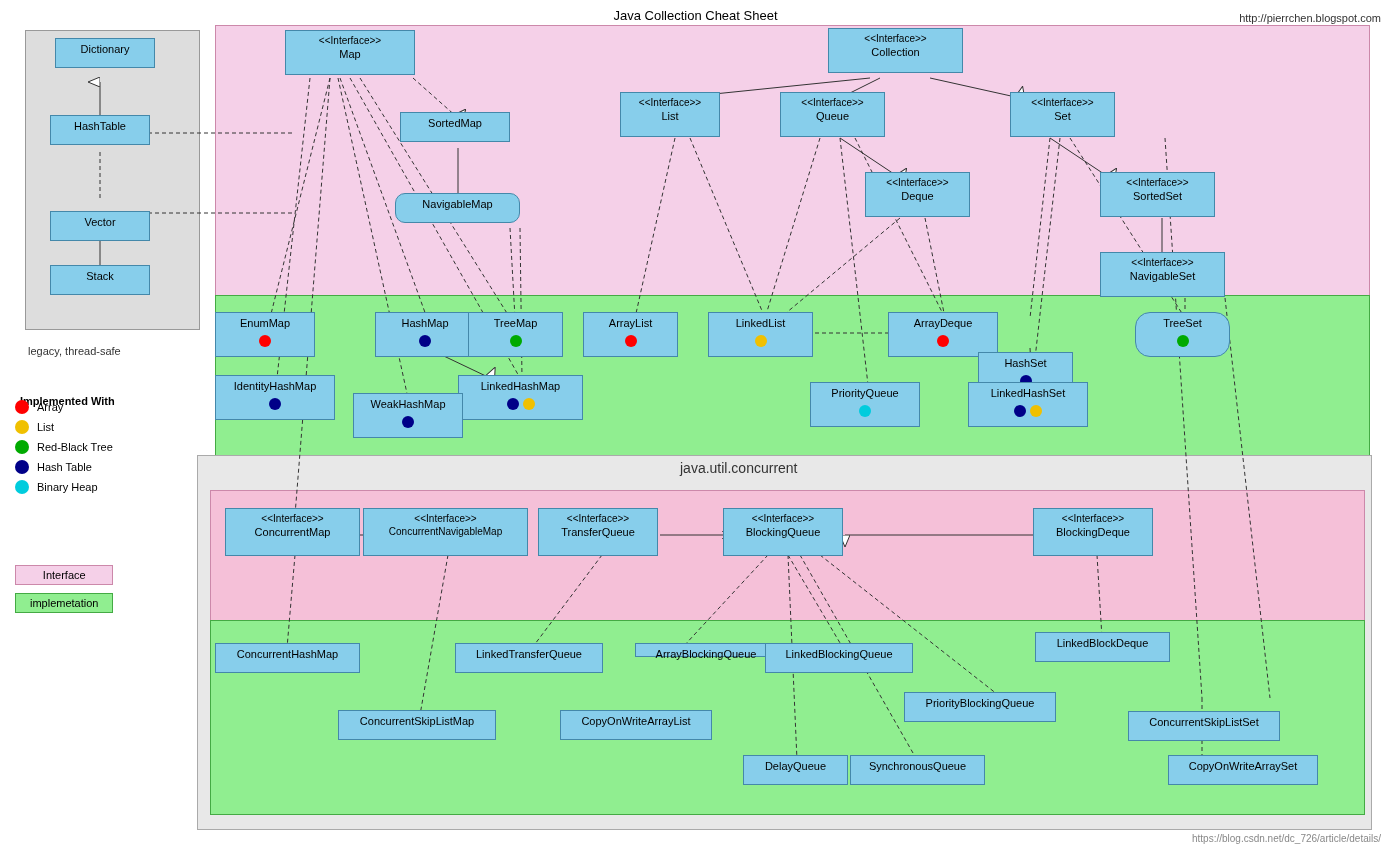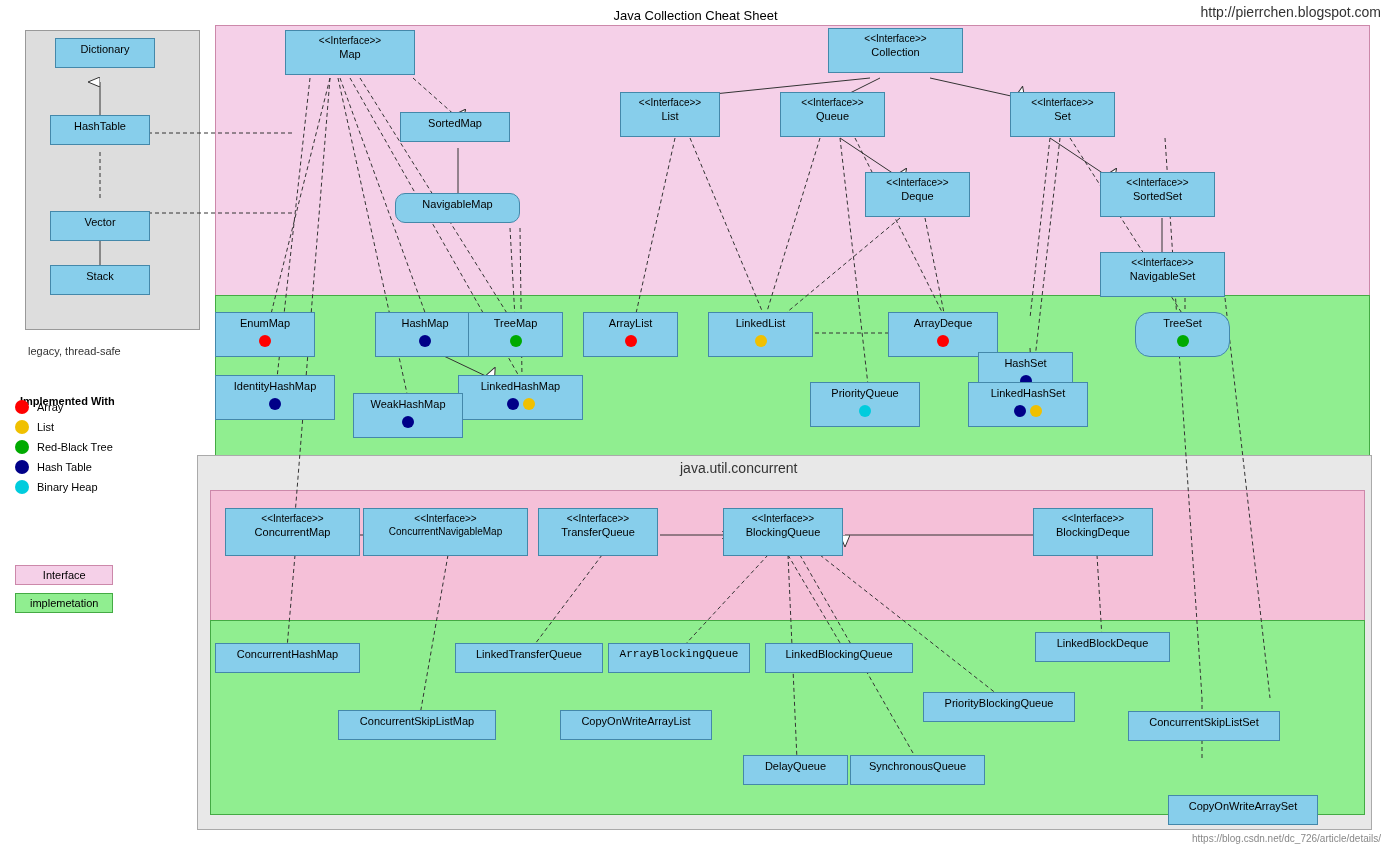--- a/index.html
+++ b/index.html
@@ -15,23 +15,23 @@
     .page-title {
       position: absolute;
       top: 8px;
       left: 50%;
       transform: translateX(-50%);
       font-size: 13px;
       font-weight: normal;
     }
     .page-url {
       position: absolute;
-      top: 4px;
+      top: 12px;
       right: 10px;
-      font-size: 14px;
+      font-size: 11px;
       color: #333;
     }
     .watermark {
       position: absolute;
       bottom: 5px;
       right: 10px;
       font-size: 10px;
       color: #888;
     }
 
@@ -456,48 +456,48 @@
   <span class="stereotype">&lt;&lt;Interface&gt;&gt;</span>
   <span class="name">BlockingDeque</span>
 </div>
 
 <div class="box" style="left:215px;top:643px;width:145px;height:30px;">
   <span class="name">ConcurrentHashMap</span>
 </div>
 <div class="box" style="left:455px;top:643px;width:148px;height:30px;">
   <span class="name">LinkedTransferQueue</span>
 </div>
-<div class="box" style="left:608px;top:643px;width:142px;height:30px;font-family:Liberation Mono, monospace;">
+<div class="box" style="left:635px;top:643px;width:142px;height:14px;">
   <span class="name">ArrayBlockingQueue</span>
 </div>
 <div class="box" style="left:765px;top:643px;width:148px;height:30px;">
   <span class="name">LinkedBlockingQueue</span>
 </div>
 <div class="box" style="left:1035px;top:632px;width:135px;height:30px;">
   <span class="name">LinkedBlockDeque</span>
 </div>
 <div class="box" style="left:338px;top:710px;width:158px;height:30px;">
   <span class="name">ConcurrentSkipListMap</span>
 </div>
 <div class="box" style="left:560px;top:710px;width:152px;height:30px;">
   <span class="name">CopyOnWriteArrayList</span>
 </div>
-<div class="box" style="left:923px;top:692px;width:152px;height:30px;">
+<div class="box" style="left:904px;top:692px;width:152px;height:30px;">
   <span class="name">PriorityBlockingQueue</span>
 </div>
 <div class="box" style="left:1128px;top:711px;width:152px;height:30px;">
   <span class="name">ConcurrentSkipListSet</span>
 </div>
 <div class="box" style="left:743px;top:755px;width:105px;height:30px;">
   <span class="name">DelayQueue</span>
 </div>
 <div class="box" style="left:850px;top:755px;width:135px;height:30px;">
   <span class="name">SynchronousQueue</span>
 </div>
-<div class="box" style="left:1168px;top:755px;width:150px;height:30px;margin-top:40px;">
+<div class="box" style="left:1168px;top:755px;width:150px;height:30px;">
   <span class="name">CopyOnWriteArraySet</span>
 </div>
 
 <div style="position:absolute;top:395px;left:20px;font-size:11px;font-weight:bold;">Implemented With</div>
 
 <div class="legend">
   <div class="legend-item">
     <div class="dot dot-red"></div>
     <span>Array</span>
   </div>

